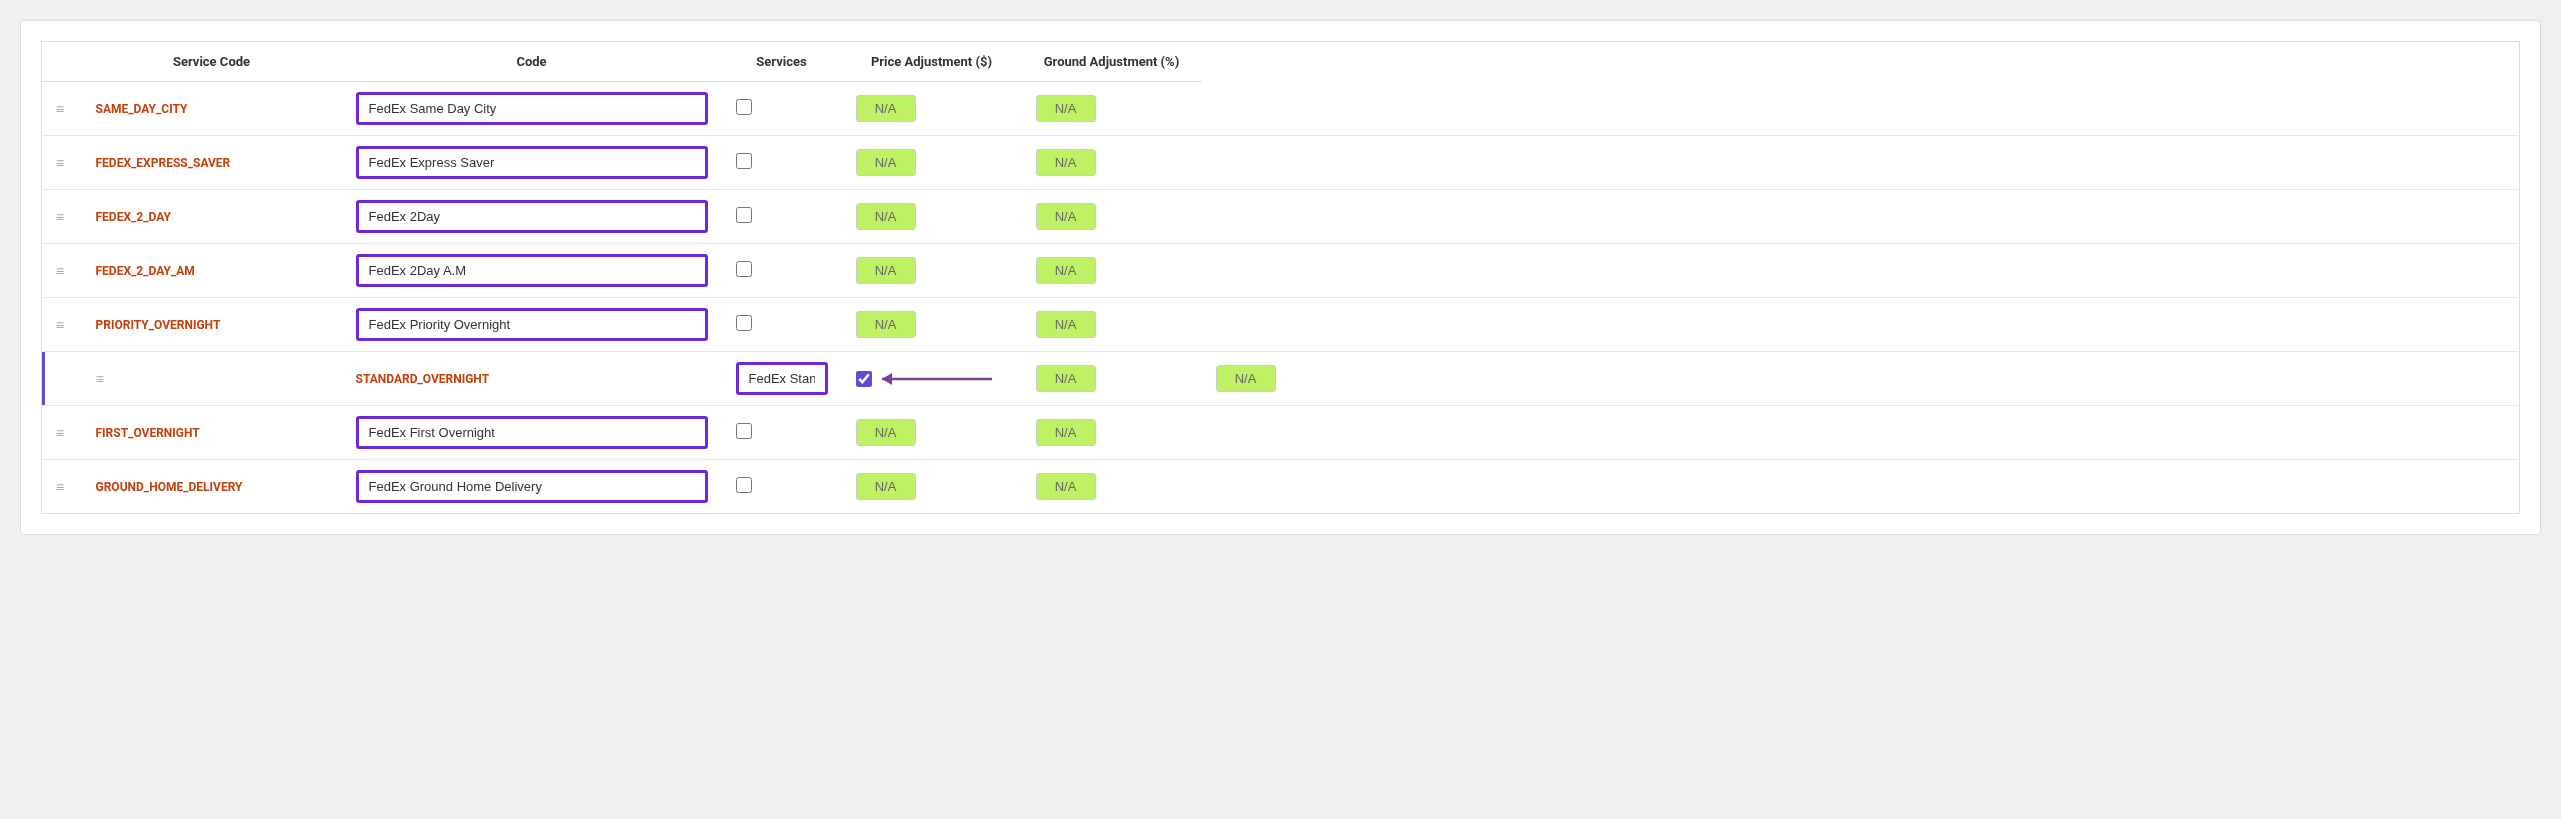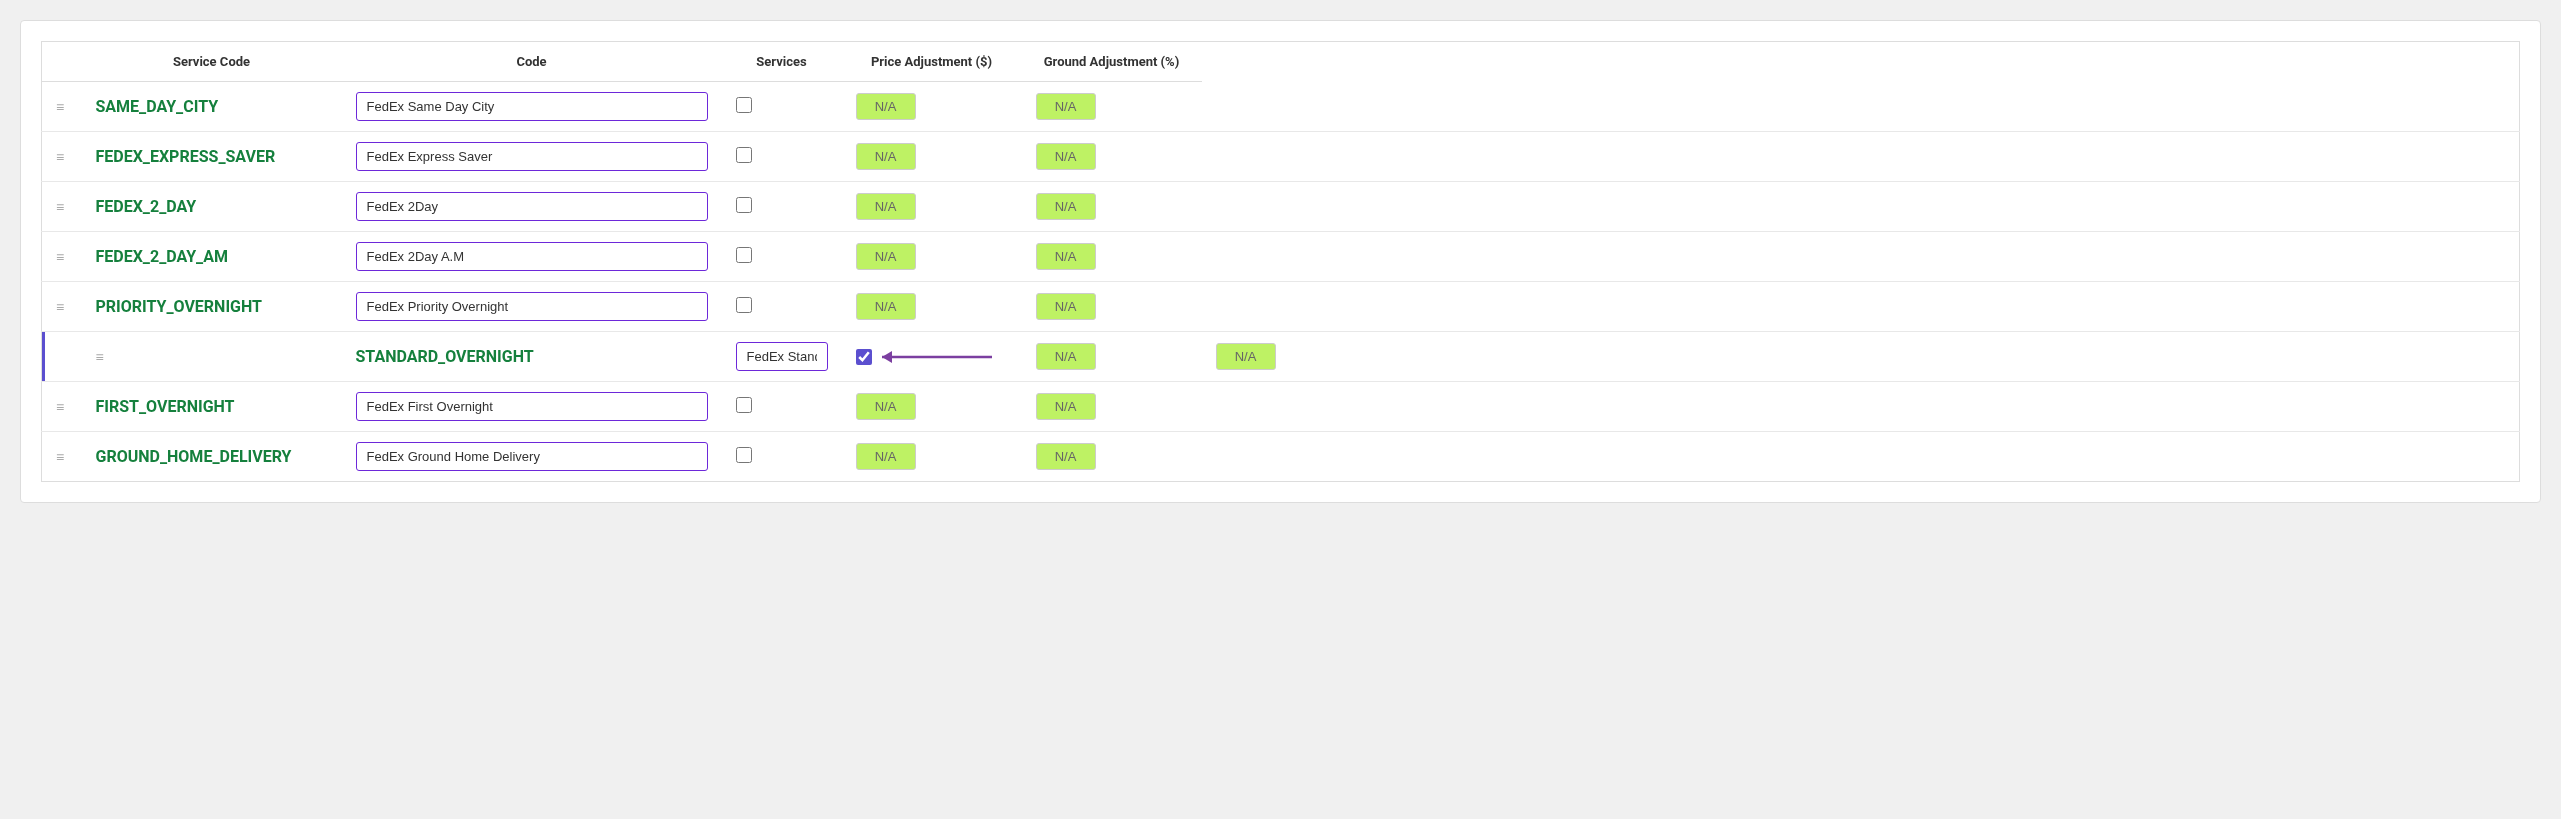--- a/index.html
+++ b/index.html
@@ -88,29 +88,29 @@
 
     .drag-handle {
       color: #aaa;
       font-size: 14px;
       cursor: grab;
       display: inline-block;
     }
 
     .service-code {
       font-weight: 700;
-      color: #15803d;
-      font-size: 16px;
+      color: #c2410c;
+      font-size: 12px;
       text-align: center;
     }
 
     .name-input {
       width: 100%;
       padding: 6px 10px;
-      border: 1px solid #6d28d9;
+      border: 3px solid #6d28d9;
       border-radius: 3px;
       font-size: 13px;
       color: #333;
       background: #fff;
     }
 
     .enabled-checkbox {
       width: 16px;
       height: 16px;
       cursor: pointer;

